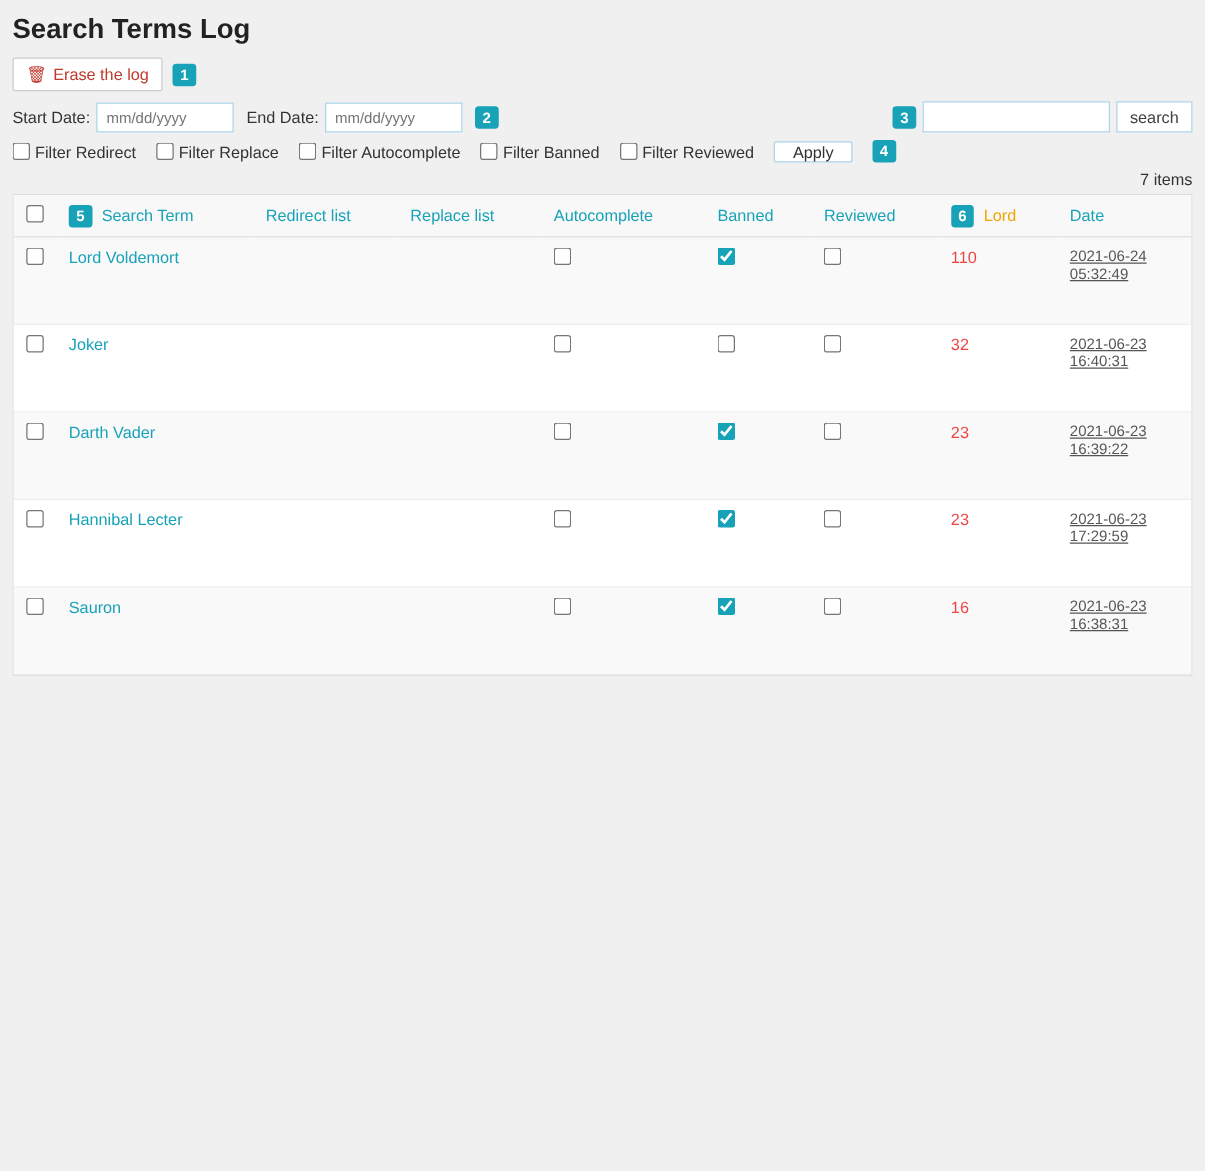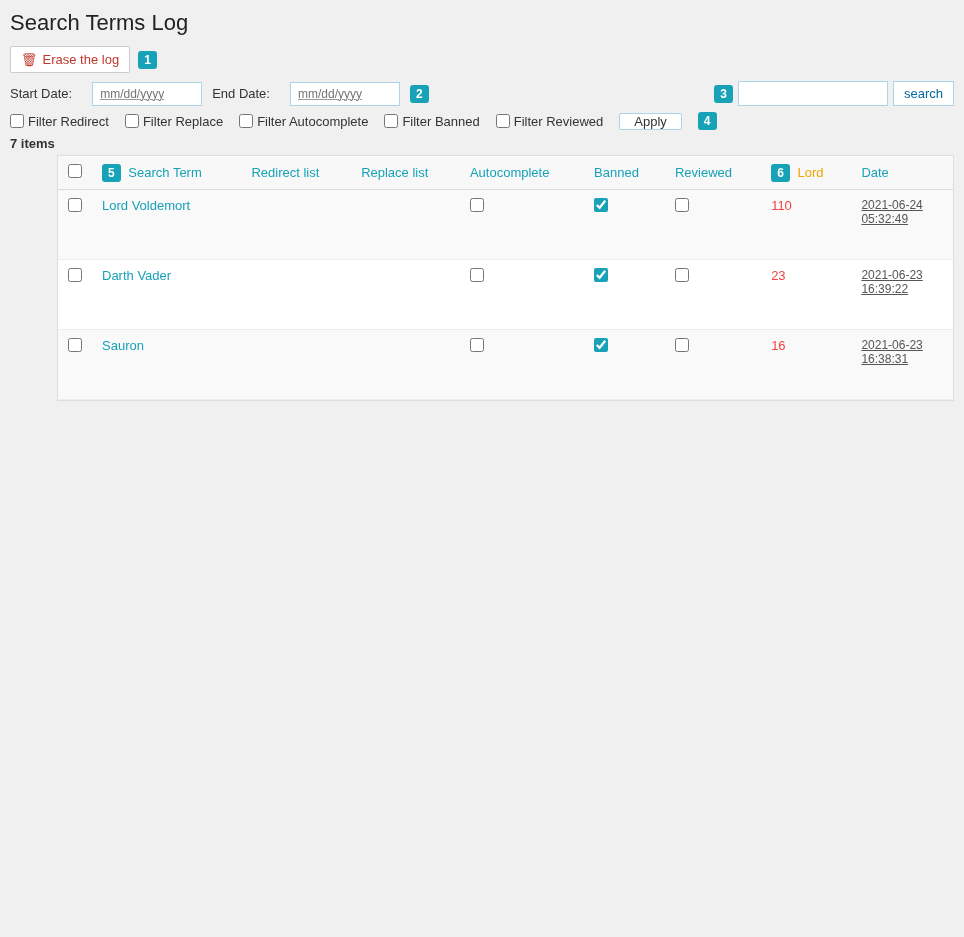--- a/index.html
+++ b/index.html
@@ -5,21 +5,21 @@
     * { box-sizing: border-box; margin: 0; padding: 0; }
     body {
       font-family: Arial, sans-serif;
       font-size: 13px;
       background: #f0f0f0;
       color: #333;
       padding: 10px;
     }
     h1 {
       font-size: 22px;
-      font-weight: normal;
+      font-weight: bold;
       margin-bottom: 10px;
       color: #222;
     }
     .toolbar {
       display: flex;
       align-items: center;
       margin-bottom: 8px;
       gap: 8px;
     }
     .erase-btn {
@@ -48,55 +48,54 @@
     .filter-row {
       display: flex;
       align-items: center;
       gap: 10px;
       margin-bottom: 6px;
       flex-wrap: wrap;
     }
     .date-group {
       display: flex;
       align-items: center;
-      gap: 20px;
+      gap: 5px;
     }
     .date-group label {
       font-size: 13px;
       white-space: nowrap;
     }
     .date-input {
       border: 1px solid #aad4e8;
       padding: 4px 7px;
       font-size: 12px;
       color: #999;
       width: 110px;
       background: white;
-      text-decoration: underline;
     }
     .search-group {
       display: flex;
       align-items: center;
       gap: 5px;
       margin-left: auto;
     }
     .search-input {
       border: 1px solid #aad4e8;
       padding: 4px 7px;
       font-size: 13px;
       width: 150px;
       background: white;
     }
     .search-btn {
       background: white;
       border: 1px solid #aad4e8;
       padding: 4px 10px;
       cursor: pointer;
       font-size: 13px;
-      color: #0369a1;
+      color: #404040;
     }
     .checkbox-row {
       display: flex;
       align-items: center;
       gap: 16px;
       margin-bottom: 6px;
       flex-wrap: wrap;
     }
     .checkbox-row label {
       display: flex;
@@ -108,29 +107,28 @@
     .apply-btn {
       background: white;
       border: 1px solid #aad4e8;
       padding: 0 14px;
       cursor: pointer;
       font-size: 13px;
       color: #333;
       border-radius: 2px;
     }
     .items-count {
+      text-align: right;
       font-size: 13px;
       margin-bottom: 4px;
       color: #333;
-      font-weight: bold;
     }
     .table-wrapper {
       background: white;
       border: 1px solid #ddd;
-      margin-left: 47px;
     }
     table {
       width: 100%;
       border-collapse: collapse;
     }
     thead tr {
       background: #f8f8f8;
       border-bottom: 1px solid #ddd;
     }
     thead th {
@@ -269,32 +267,56 @@
           <td></td>
           <td><input type="checkbox" style=""></td>
           <td><input type="checkbox" checked="" style=""></td>
           <td><input type="checkbox" style=""></td>
           <td class="count-val">110</td>
           <td class="date-val" style="white-space: pre;">2021-06-24
 05:32:49</td>
         </tr>
         <tr style="height: 70px;">
           <td><input type="checkbox" style=""></td>
+          <td><a class="term-link" href="#">Joker</a></td>
+          <td></td>
+          <td></td>
+          <td><input type="checkbox" style=""></td>
+          <td><input type="checkbox" style=""></td>
+          <td><input type="checkbox" style=""></td>
+          <td class="count-val">32</td>
+          <td class="date-val" style="white-space: pre;">2021-06-23
+16:40:31</td>
+        </tr>
+        <tr style="height: 70px;">
+          <td><input type="checkbox" style=""></td>
           <td><a class="term-link" href="#">Darth Vader</a></td>
           <td></td>
           <td></td>
           <td><input type="checkbox" style=""></td>
           <td><input type="checkbox" checked="" style=""></td>
           <td><input type="checkbox" style=""></td>
           <td class="count-val">23</td>
           <td class="date-val" style="white-space: pre;">2021-06-23
 16:39:22</td>
         </tr>
         <tr style="height: 70px;">
           <td><input type="checkbox" style=""></td>
+          <td><a class="term-link" href="#">Hannibal Lecter</a></td>
+          <td></td>
+          <td></td>
+          <td><input type="checkbox" style=""></td>
+          <td><input type="checkbox" checked="" style=""></td>
+          <td><input type="checkbox" style=""></td>
+          <td class="count-val">23</td>
+          <td class="date-val" style="white-space: pre;">2021-06-23
+17:29:59</td>
+        </tr>
+        <tr style="height: 70px;">
+          <td><input type="checkbox" style=""></td>
           <td><a class="term-link" href="#">Sauron</a></td>
           <td></td>
           <td></td>
           <td><input type="checkbox" style=""></td>
           <td><input type="checkbox" checked="" style=""></td>
           <td><input type="checkbox" style=""></td>
           <td class="count-val">16</td>
           <td class="date-val" style="white-space: pre;">2021-06-23
 16:38:31</td>
         </tr>

